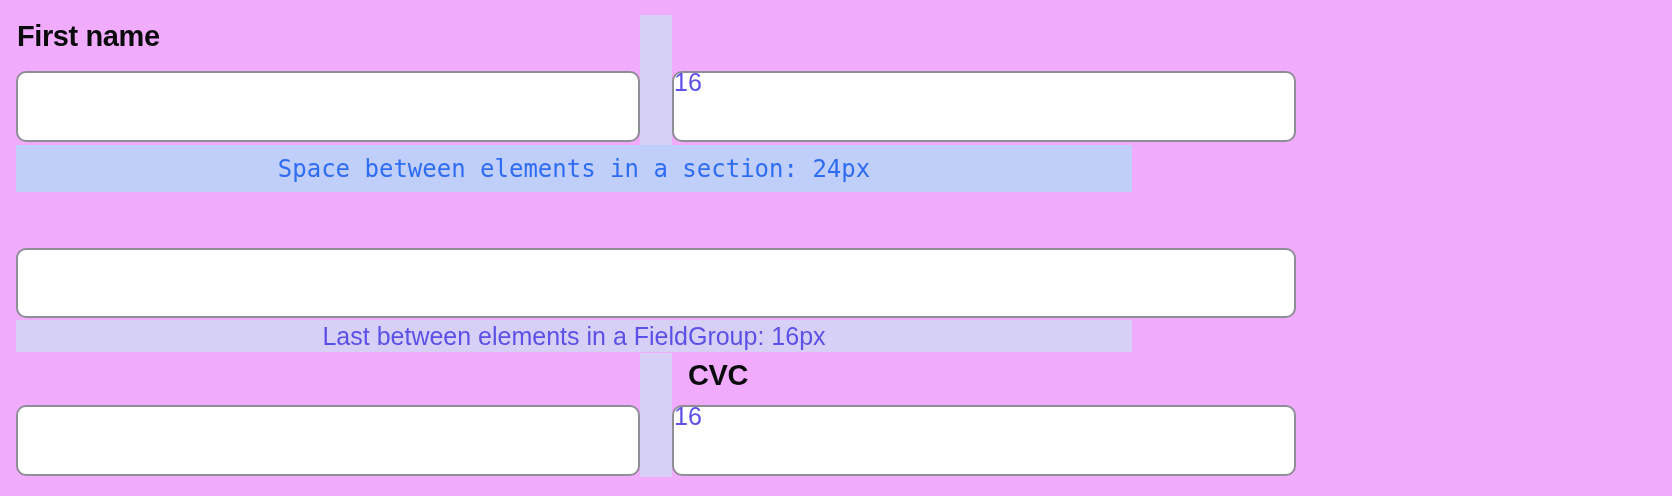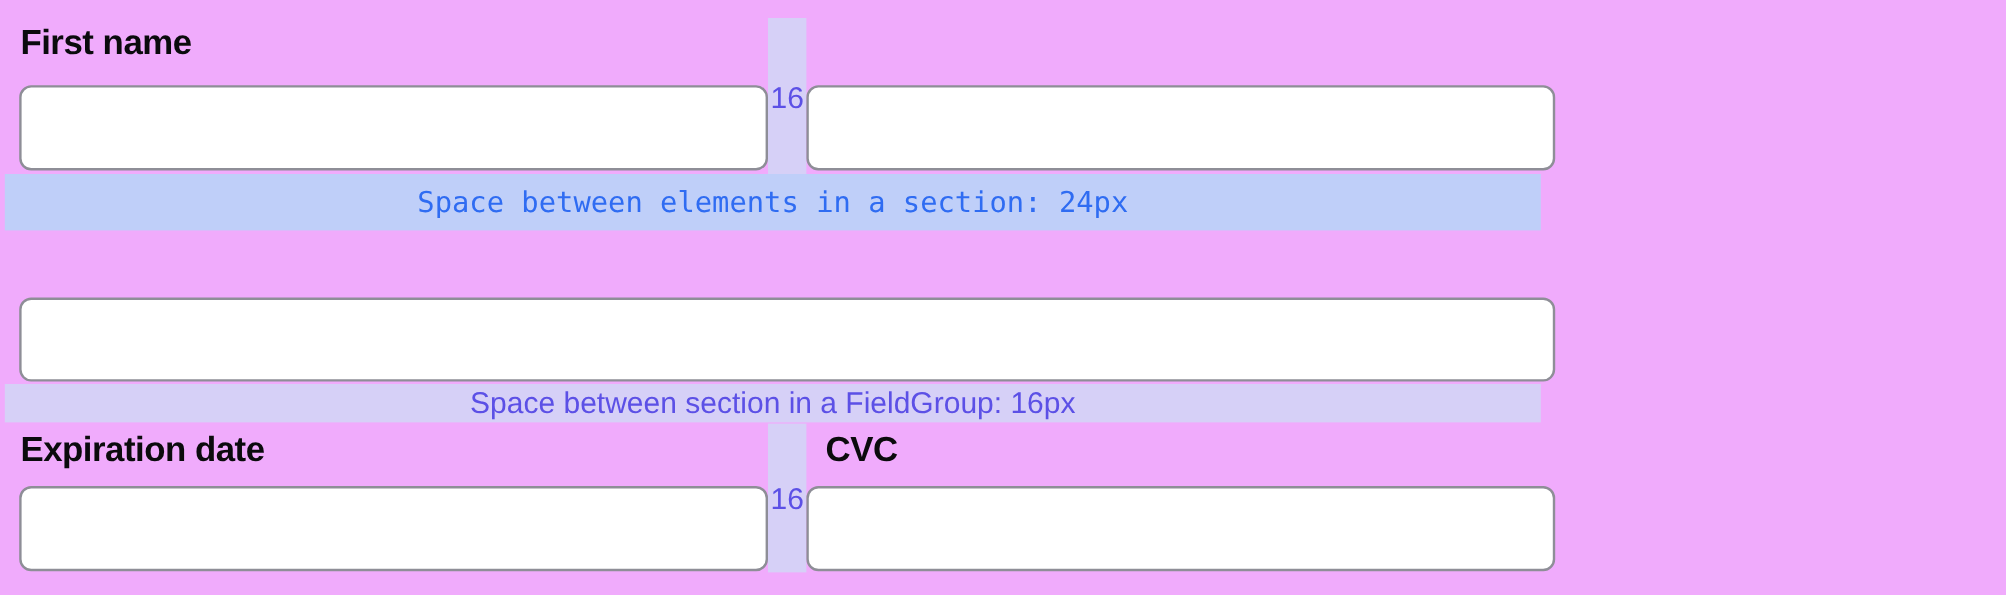--- a/index.html
+++ b/index.html
@@ -57,37 +57,37 @@
     left: 640px;
     width: 32px;
     background: #d6d0f7;
     z-index: 1;
   }
   .v-stripe-top    { top: 15px;  height: 130px; }
   .v-stripe-bottom { top: 353px; height: 124px; }
 
   .gap-value {
     position: absolute;
-    left: 640px;
+    left: 672px;
     width: 32px;
     text-align: center;
     font-size: 25px;
     font-weight: 400;
     color: #5c50e6;
     z-index: 4;
     line-height: 28px;
   }
   .gap-value-top    { top: 68px; }
   .gap-value-bottom { top: 402px; }
 
   
   .band {
     position: absolute;
-    left: 4px;
-    width: 1280px;
+    left: 16px;
+    width: 1116px;
     display: flex;
     align-items: center;
     justify-content: center;
     z-index: 1;
   }
   .band-section {
     top: 145px;
     height: 47px;
     background: #bfcff9;
   }
@@ -122,24 +122,23 @@
   <div class="v-stripe v-stripe-top"></div>
   <div class="gap-value gap-value-top">16</div>
 
   <div class="band band-section">
     <span class="band-text">Space between elements in a section: 24px</span>
   </div>
 
   <input class="text-input input-card" type="text" placeholder="" style="">
 
   <div class="band band-fieldgroup">
-    <span class="band-text">Space between section in a FieldGroup: 16px</span>
+    <span class="band-text">Last between elements in a FieldGroup: 16px</span>
   </div>
 
-  <div class="field-label label-exp">Expiration date</div>
   <div class="field-label label-cvc">CVC</div>
 
   <input class="text-input input-exp" type="text" placeholder="" style="">
   <input class="text-input input-cvc" type="text" placeholder="" style="">
 
   <div class="v-stripe v-stripe-bottom"></div>
   <div class="gap-value gap-value-bottom">16</div>
 
 </div>
 

